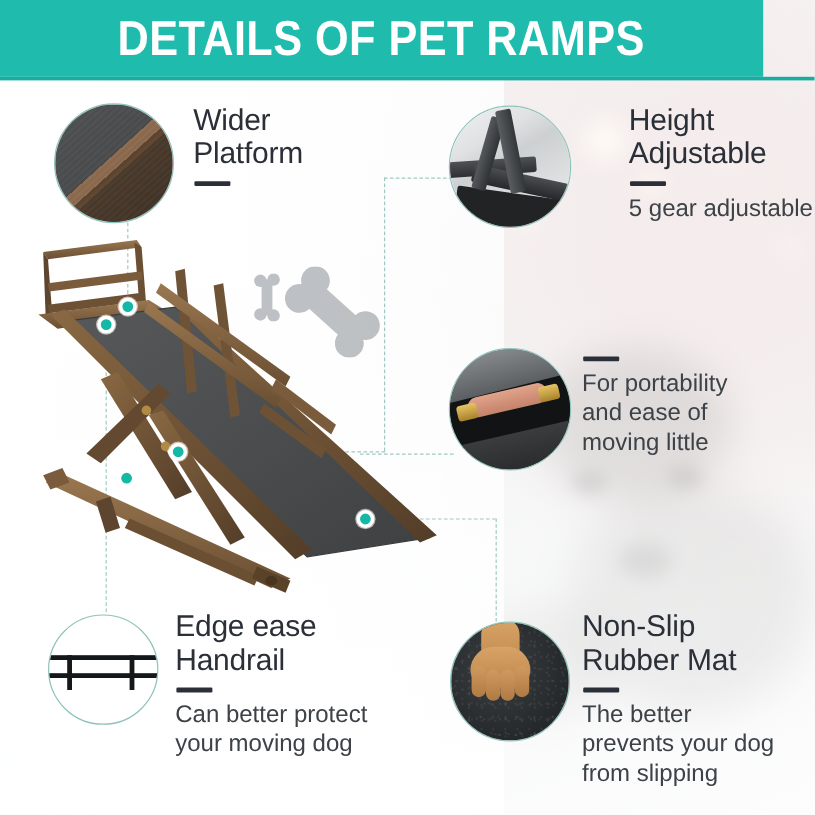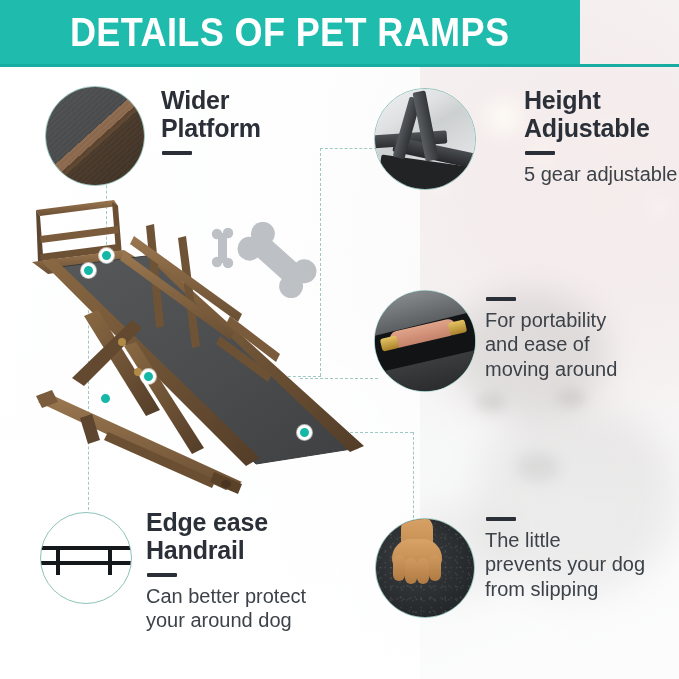--- a/index.html
+++ b/index.html
@@ -40,40 +40,40 @@
   .dog-nose{position:absolute;left:516px;top:452px;width:44px;height:30px;border-radius:50%;
     background:rgba(78,74,72,.26);filter:blur(7px);}
   
   .haze{position:absolute;inset:0;
     background:
       linear-gradient(90deg, rgba(255,255,255,.93) 0%, rgba(255,255,255,.86) 40%, rgba(255,255,255,.58) 62%, rgba(255,255,255,.55) 100%);}
   .haze2{position:absolute;left:0;top:0;width:420px;height:679px;
     background:linear-gradient(180deg,rgba(255,255,255,.85),rgba(255,255,255,.72) 45%,rgba(255,255,255,.9));}
 
   
-  .banner{position:absolute;left:0;top:0;width:580px;height:64px;
+  .banner{position:absolute;left:0;top:0;width:636px;height:64px;
     background:#1fbcad;display:flex;align-items:center;justify-content:center;z-index:30;}
   .banner-edge{position:absolute;left:0;top:64px;width:679px;height:3px;background:#18ada0;z-index:30;}
   .banner-title{color:#ffffff;font-size:41px;font-weight:700;letter-spacing:.4px;
     transform:scaleX(.88);transform-origin:center;white-space:nowrap;
     font-family:"Liberation Sans", sans-serif;}
 
   
   .dash{position:absolute;z-index:6;}
   .dash-h{border-top:1px dashed #9fc9c2;}
   .dash-v{border-left:1px dashed #9fc9c2;}
 
   
   .dot{position:absolute;width:15px;height:15px;border-radius:50%;background:#15b8a6;
     border:3px solid #ffffff;box-sizing:border-box;z-index:12;
     box-shadow:0 0 0 1px rgba(255,255,255,.6);}
 
   
   .callout{position:absolute;z-index:14;}
-  .c-head{font-size:25px;font-weight:700;color:#2b3038;line-height:1.12;letter-spacing:-.2px;
+  .c-head{font-size:25px;font-weight:400;color:#2b3038;line-height:1.12;letter-spacing:-.2px;
     white-space:pre-line;}
   .c-rule{width:30px;height:4px;background:#2b3038;margin:9px 0 7px 1px;border-radius:1px;}
   .c-body{font-size:20px;color:#3d4248;line-height:1.22;font-weight:400;white-space:pre-line;}
 
   
   .thumb{position:absolute;border-radius:50%;overflow:hidden;z-index:13;
     border:1.5px solid #8ec3ba;box-sizing:border-box;}
   .thumb-inner{position:absolute;inset:0;}
 
   
@@ -309,49 +309,51 @@
     <div class="t3-slot"></div>
     <div class="t3-bot"></div>
     <div class="t3-strap"></div>
     <div class="t3-brass t3-br1"></div>
     <div class="t3-brass t3-br2"></div>
   </div>
   <div class="callout" style="left:485px;top:288px;width:195px;">
     <div class="c-rule"></div>
     <div class="c-body">For portability
 and ease of
-moving around</div>
+moving little</div>
   </div>
 
   <div class="thumb t4" style="left:40px;top:512px;width:92px;height:92px;">
     <div class="t4-line t4-r1"></div>
     <div class="t4-line t4-r2"></div>
     <div class="t4-line t4-p1"></div>
     <div class="t4-line t4-p2"></div>
   </div>
   <div class="callout" style="left:146px;top:508px;width:200px;">
     <div class="c-head">Edge ease
 Handrail</div>
     <div class="c-rule"></div>
     <div class="c-body">Can better protect
-your around dog</div>
+your moving dog</div>
   </div>
 
   <div class="thumb" style="left:375px;top:518px;width:100px;height:100px;">
     <div class="thumb-inner t5-in"></div>
     <div class="t5-tex"></div>
     <div class="paw">
       <div class="paw-leg"></div>
       <div class="paw-pad"></div>
       <div class="toe toe1"></div>
       <div class="toe toe2"></div>
       <div class="toe toe3"></div>
       <div class="toe toe4"></div>
     </div>
   </div>
   <div class="callout" style="left:485px;top:508px;width:195px;">
-    <div class="c-rule"></div>
-    <div class="c-body">The little
+    <div class="c-head">Non-Slip
+Rubber Mat</div>
+    <div class="c-rule"></div>
+    <div class="c-body">The better
 prevents your dog
 from slipping</div>
   </div>
 
 </div>
 
 </body></html>

